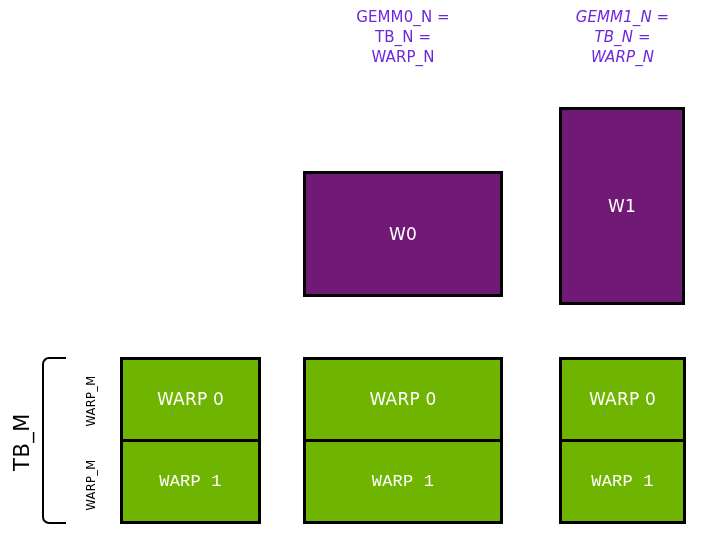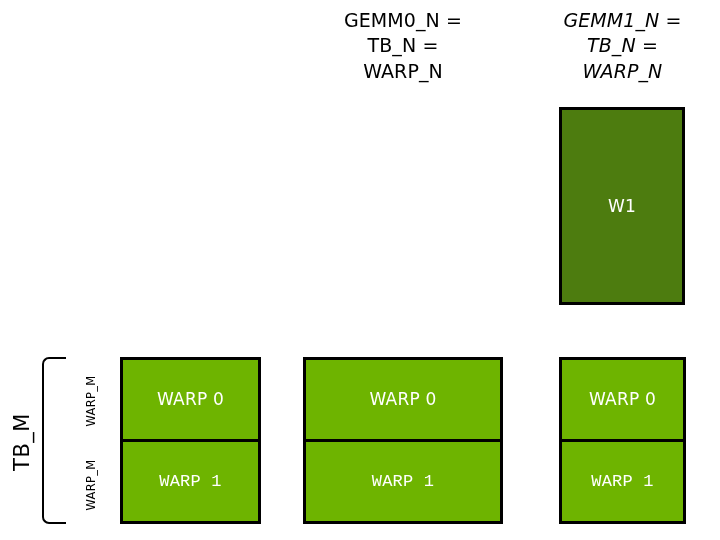--- a/index.html
+++ b/index.html
@@ -15,44 +15,44 @@
     width: 720px;
     height: 540px;
     background: #ffffff;
     overflow: hidden;
   }
 
   
   .col-header {
     position: absolute;
     text-align: center;
-    font-size: 19px;
+    font-size: 15px;
     line-height: 1.33;
-    color: #000000;
+    color: #6d28d9;
     white-space: pre-line;
     letter-spacing: 0.1px;
   }
 
   
   .block {
     position: absolute;
     box-sizing: border-box;
     border: 3px solid #000000;
     display: flex;
     align-items: center;
     justify-content: center;
   }
   .block-label {
     color: #ffffff;
     font-size: 17px;
     letter-spacing: 0.2px;
     user-select: none;
   }
 
-  .blue { background: #4d7c0f; }
+  .blue { background: #701a75; }
 
   
   .warp-stack {
     position: absolute;
     box-sizing: border-box;
     display: flex;
     flex-direction: column;
   }
   .warp-cell {
     box-sizing: border-box;
@@ -103,20 +103,23 @@
 <div id="canvas">
 
   <div class="col-header" style="left:303px; top:8px; width:200px;">GEMM0_N =
 TB_N =
 WARP_N</div>
 
   <div class="col-header" style="left:545px; top:8px; width:155px;font-style:italic;">GEMM1_N =
 TB_N =
 WARP_N</div>
 
+  <div class="block blue" style="left:303px; top:171px; width:200px; height:126px;">
+    <span class="block-label">W0</span>
+  </div>
 
   <div class="block blue" style="left:559px; top:107px; width:126px; height:198px;">
     <span class="block-label">W1</span>
   </div>
 
   <div class="bracket" style="left:42px; top:357px; width:24px; height:167px;"></div>
 
   <div class="vlabel vlabel-tb" style="left:-28px; top:430px; width:100px;">TB_M</div>
 
   <div class="vlabel vlabel-warp" style="left:60px; top:394px; width:62px;">WARP_M</div>

